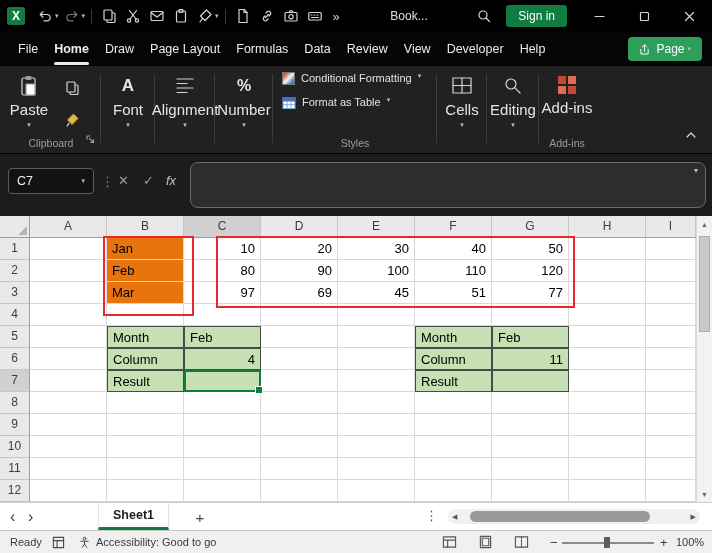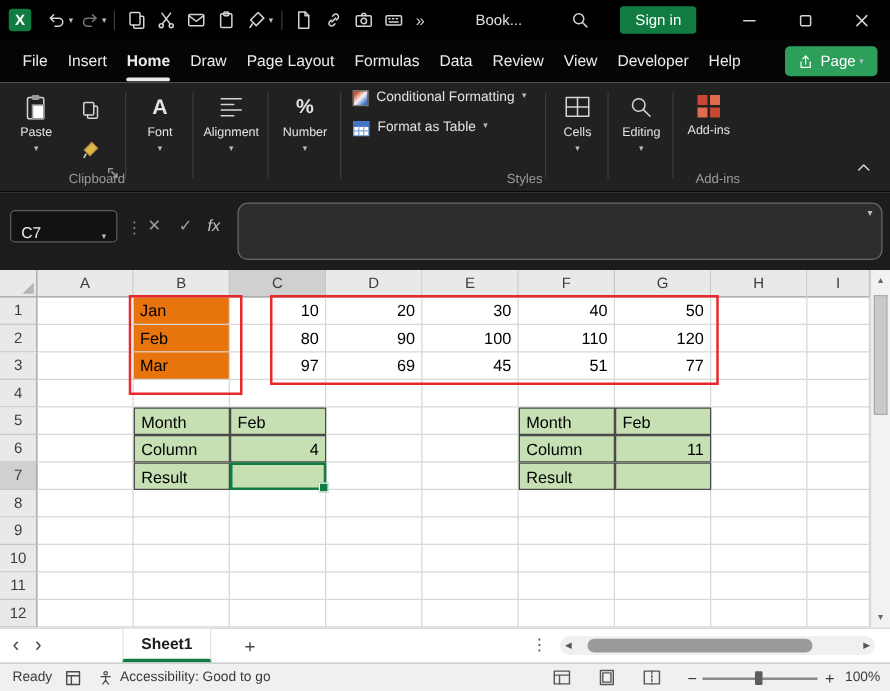--- a/index.html
+++ b/index.html
@@ -14,53 +14,53 @@
   .qcaret{font-size:7px;color:#bdbdbd;margin:0 1px 0 -2px}
   .tdiv{width:1px;height:15px;background:#3a3a3a;margin:0 5px}
   .i{fill:none;stroke:#d4d4d4;stroke-width:1.2;stroke-linecap:round;stroke-linejoin:round}
   .i.dim{stroke:#777}
   .xl-logo{width:18px;height:18px;background:var(--accent);border-radius:3px;color:#fff;
            font-weight:bold;font-size:12px;display:flex;align-items:center;justify-content:center;margin:0 8px 0 7px}
   .overflow{font-size:13px;color:#ccc;padding:0 6px}
   .doc-title{font-size:12px;color:#e0e0e0;white-space:nowrap}
   .spacer{flex:1}
   .signin{background:var(--accent);color:#fff;font-size:12px;border:none;border-radius:3px;
-          padding:4px 12px;margin:0 20px}
+          padding:4px 12px;margin:0 10px}
   .winbtn{width:45px;height:32px;display:flex;align-items:center;justify-content:center}
 
   
   .menubar{position:absolute;left:0;top:32px;width:712px;height:34px;background:#050505;
            display:flex;padding-left:10px}
   .menu-item{position:relative;color:#ececec;font-size:12.5px;padding:0 8px;line-height:34px;height:34px}
   .menu-item.active{font-weight:bold}
   .menu-item.active::after{content:"";position:absolute;left:8px;right:8px;bottom:1px;height:3px;
                            background:#eaeaea;border-radius:2px}
   .share-btn{position:absolute;right:10px;top:5px;height:24px;background:var(--share);color:#fff;
              font-size:12px;border:none;border-radius:4px;display:flex;align-items:center;gap:5px;padding:0 10px}
 
   
   .ribbon{position:absolute;left:0;top:66px;width:712px;height:88px;background:#212121;border-bottom:1px solid #000}
   .rgroup{position:absolute;top:0;bottom:0}
   .rdiv{position:absolute;top:8px;bottom:10px;width:1px;background:#3d3d3d}
   .bigbtn{display:flex;flex-direction:column;align-items:center;padding-top:8px;gap:3px;height:100%;width:100%}
-  .rlabel{font-size:10px;color:#e4e4e4;white-space:nowrap}
+  .rlabel{font-size:15px;color:#e4e4e4;white-space:nowrap}
   .rcaret{font-size:7px;color:#bdbdbd}
-  .grp-label{position:absolute;bottom:4px;left:0;right:0;text-align:right;font-size:10.5px;color:#9c9c9c}
+  .grp-label{position:absolute;bottom:4px;left:0;right:0;text-align:center;font-size:10.5px;color:#9c9c9c}
   .minibtn{position:absolute;width:24px;height:24px;display:flex;align-items:center;justify-content:center}
   .launcher{position:absolute;right:5px;bottom:5px}
   .style-row{position:absolute;left:2px;right:2px;height:22px;display:flex;align-items:flex-start;gap:6px;padding:0 4px}
   .srlabel{font-size:11px;color:#e2e2e2;white-space:nowrap}
   .cf-icon{width:13px;height:13px;border:1px solid #777;background:linear-gradient(135deg,#d65532 15%,#f5f5f5 50%,#4472c4 85%)}
   .glyph-icon{color:#e4e4e4;font-weight:bold}
   .collapse{position:absolute;right:14px;bottom:8px}
 
   
   .fbar{position:absolute;left:0;top:154px;width:712px;height:62px;background:#1c1c1c}
   .namebox{position:absolute;left:8px;top:14px;width:86px;height:26px;background:#121212;border:1px solid #5c5c5c;
-           border-radius:4px;display:flex;align-items:flex-end;color:#f0f0f0;font-size:12.5px;padding:0 8px}
+           border-radius:4px;display:flex;align-items:center;color:#f0f0f0;font-size:12.5px;padding:0 8px}
   .nb-caret{margin-left:auto;font-size:7px;color:#bbb}
   .fdots{position:absolute;left:101px;top:20px;color:#8a8a8a;font-size:13px}
   .fcancel{position:absolute;left:118px;top:19px;color:#9a9a9a;font-size:13px}
   .fenter{position:absolute;left:143px;top:19px;color:#9a9a9a;font-size:13px}
   .ffx{position:absolute;left:166px;top:19px;color:#c0c0c0;font-size:13px;font-style:italic}
   .finput{position:absolute;left:190px;top:8px;width:516px;height:46px;background:#2d2d2d;
           border:1px solid #6a6a6a;border-radius:8px;color:#eee;font-size:12.5px;padding:4px 8px}
   .fexpand{position:absolute;right:14px;top:12px;font-size:8px;color:#bbb}
 
   
@@ -228,21 +228,20 @@
   <div class="winbtn">
     <svg width="11" height="11" viewBox="0 0 11 11" class="i">
         <path d="M1.5 1.5 L9.5 9.5 M9.5 1.5 L1.5 9.5"></path>
       </svg>
   </div>
 </div>
 
 <div class="menubar">
   <div style="display:flex">
       <span class="menu-item">File</span>
-      <span class="menu-item">Insert</span>
       <span class="menu-item active">Home</span>
       <span class="menu-item">Draw</span>
       <span class="menu-item">Page Layout</span>
       <span class="menu-item">Formulas</span>
       <span class="menu-item">Data</span>
       <span class="menu-item">Review</span>
       <span class="menu-item">View</span>
       <span class="menu-item">Developer</span>
       <span class="menu-item">Help</span>
     </div>

